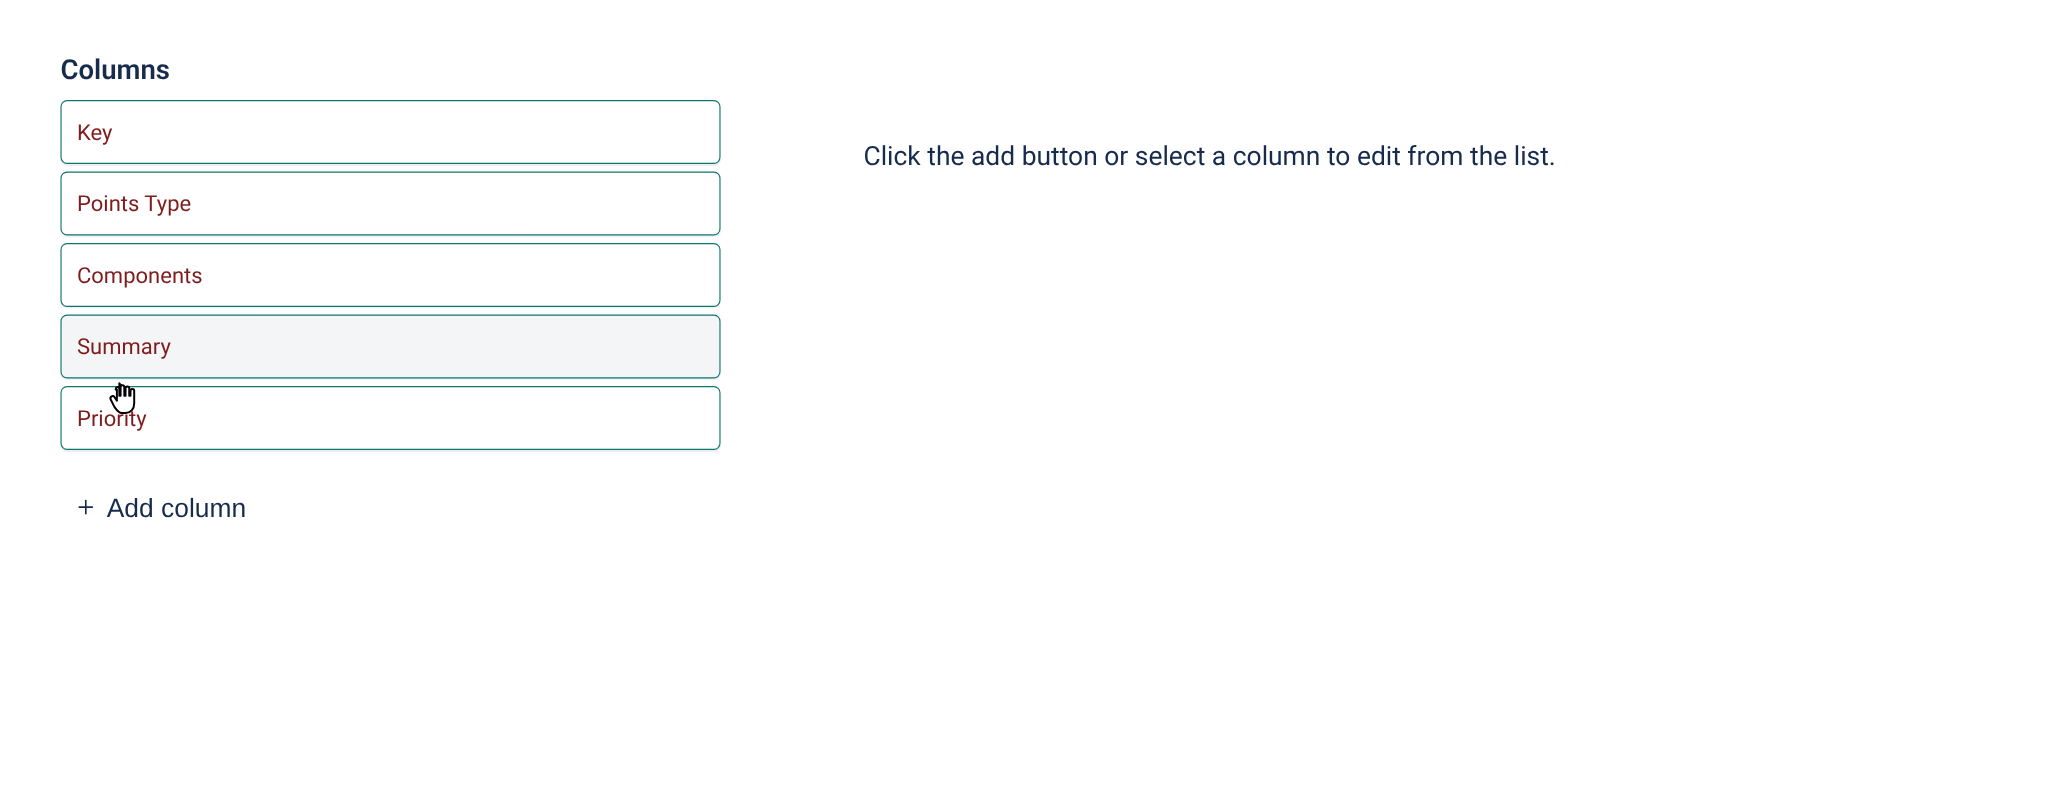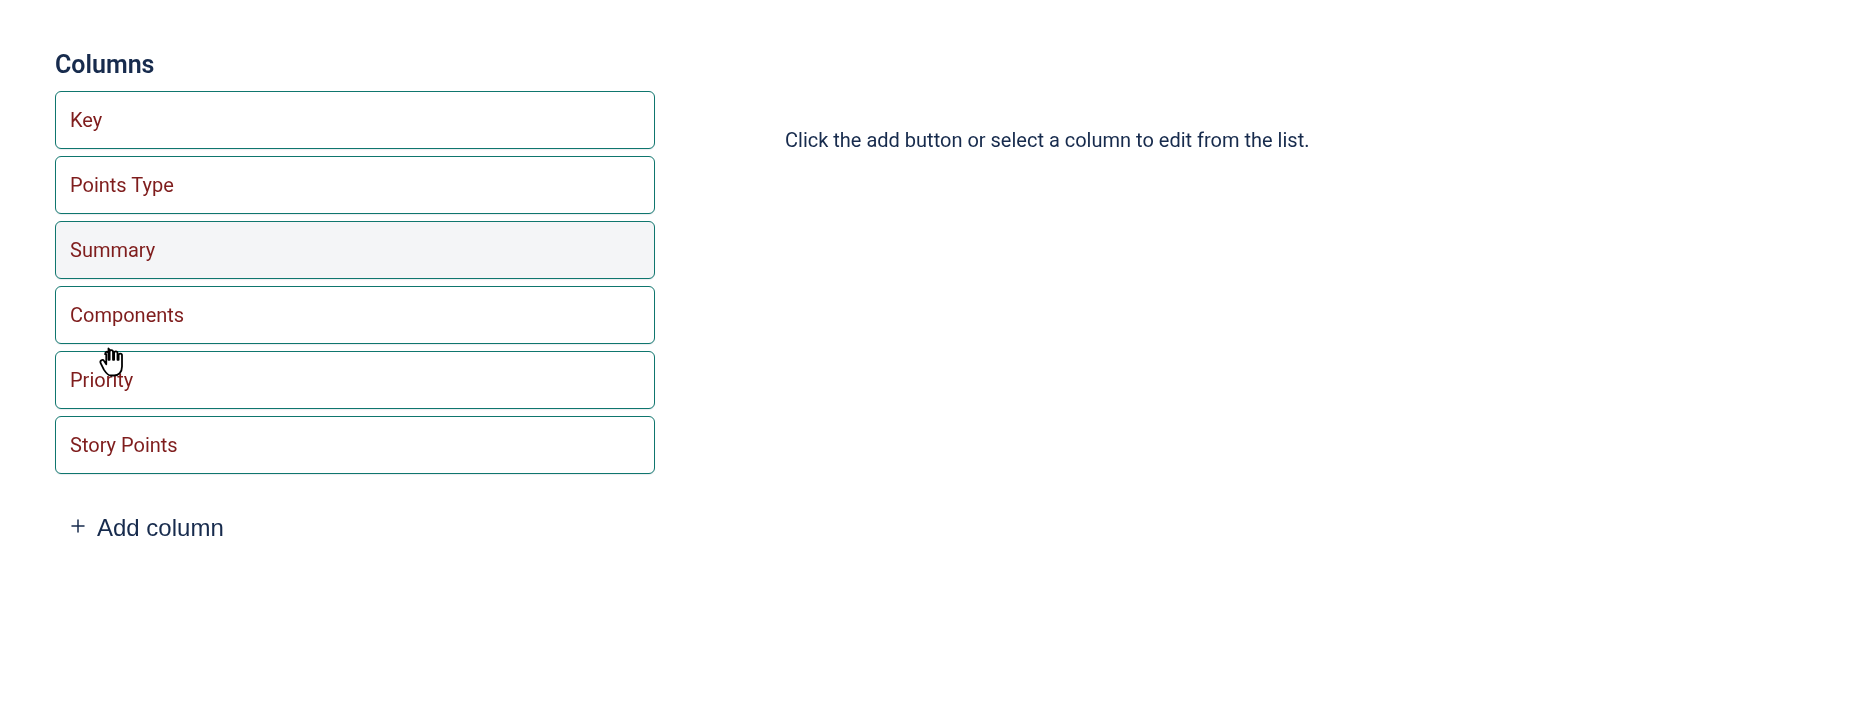--- a/index.html
+++ b/index.html
@@ -63,21 +63,21 @@
   }
   .add-column-btn .plus-icon {
     font-size: 22px;
     line-height: 1;
     font-weight: 400;
   }
   .right-panel {
     padding-top: 78px;
   }
   .instruction-text {
-    font-size: 20px;
+    font-size: 24px;
     color: #172b4d;
   }
   .cursor-overlay {
     position: absolute;
     left: 95px;
     top: 344px;
     pointer-events: none;
     width: 36px;
     height: 36px;
   }
@@ -88,31 +88,28 @@
 <div class="container">
   <div class="left-panel">
     <h3 class="section-title">Columns</h3>
     <div class="column-list">
       <div class="column-item">
         <span>Key</span>
       </div>
       <div class="column-item">
         <span>Points Type</span>
       </div>
+      <div class="column-item">
+        <span>Components</span>
+      </div>
       <div class="column-item hovered">
         <span>Summary</span>
       </div>
       <div class="column-item">
-        <span>Components</span>
-      </div>
-      <div class="column-item">
         <span>Priority</span>
-      </div>
-      <div class="column-item">
-        <span>Story Points</span>
       </div>
     </div>
     <button class="add-column-btn">
       <span class="plus-icon">
         <svg width="18" height="18" viewBox="0 0 24 24" fill="none" stroke="#172b4d" stroke-width="2" stroke-linecap="round">
           <line x1="12" y1="4" x2="12" y2="20"></line>
           <line x1="4" y1="12" x2="20" y2="12"></line>
         </svg>
       </span>
       <span>Add column</span>

